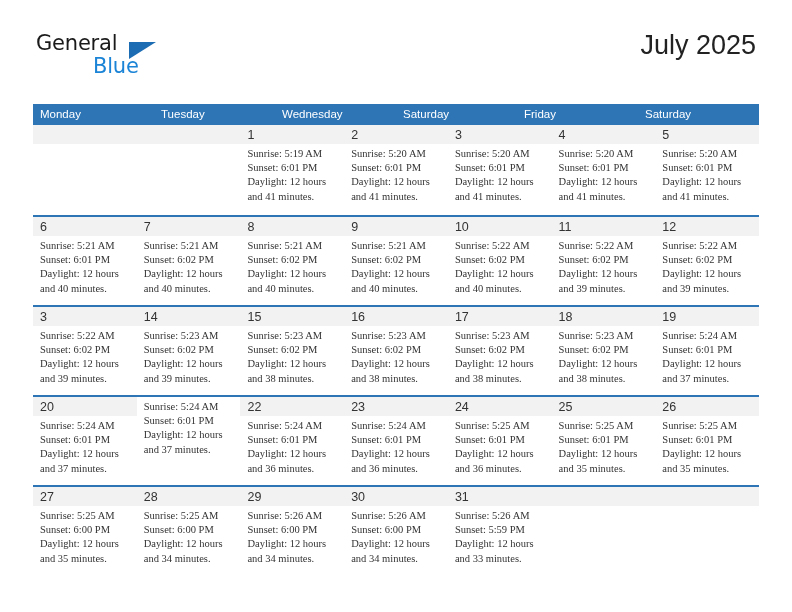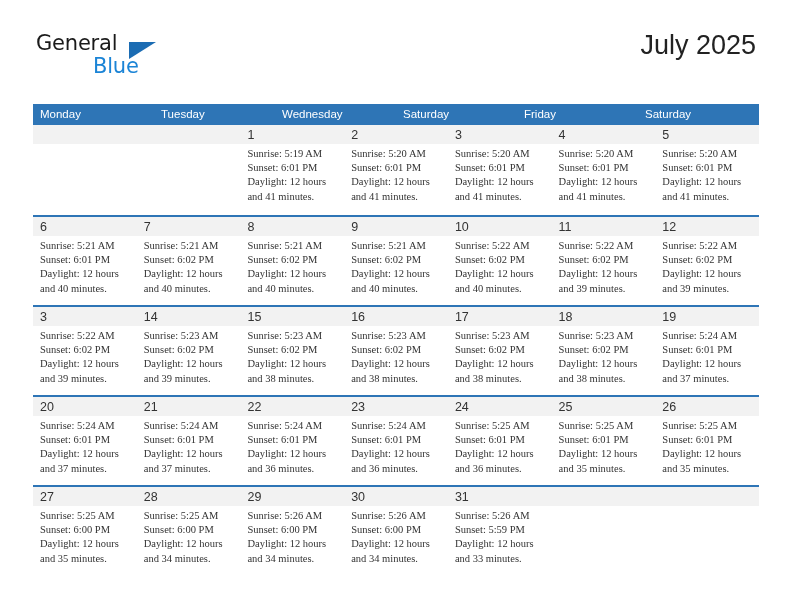--- a/index.html
+++ b/index.html
@@ -379,21 +379,20 @@
           <div class="day-cell">
             <div class="day-number-strip"><span class="day-number">20</span></div>
             <div class="day-details">
               <div class="detail-line">Sunrise: 5:24 AM</div>
               <div class="detail-line">Sunset: 6:01 PM</div>
               <div class="detail-line">Daylight: 12 hours</div>
               <div class="detail-line">and 37 minutes.</div>
             </div>
           </div>
           <div class="day-cell">
-            <div class="day-number-strip"><span class="day-number">21</span></div>
             <div class="day-details">
               <div class="detail-line">Sunrise: 5:24 AM</div>
               <div class="detail-line">Sunset: 6:01 PM</div>
               <div class="detail-line">Daylight: 12 hours</div>
               <div class="detail-line">and 37 minutes.</div>
             </div>
           </div>
           <div class="day-cell">
             <div class="day-number-strip"><span class="day-number">22</span></div>
             <div class="day-details">

